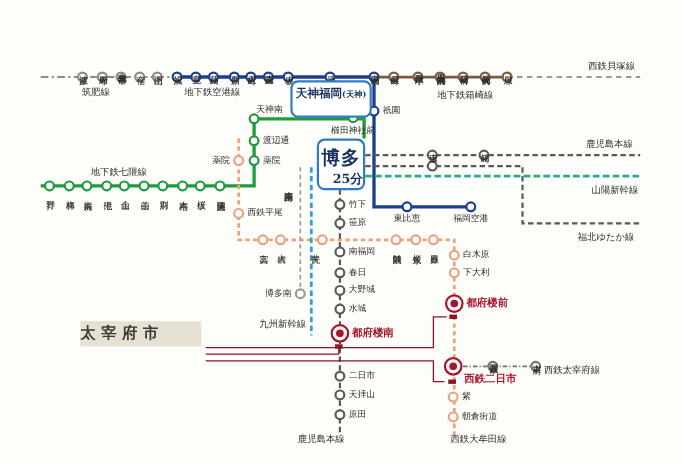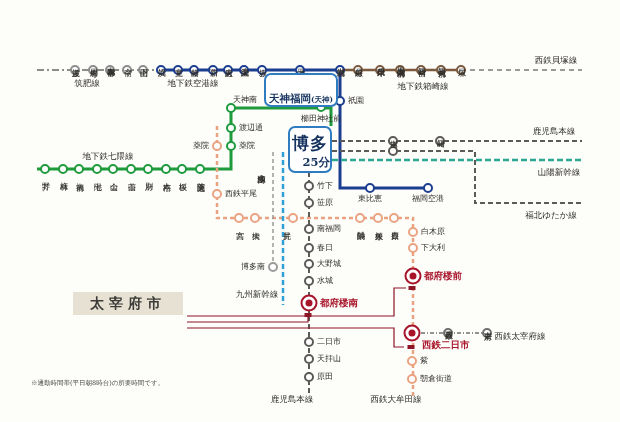--- a/index.html
+++ b/index.html
@@ -11,27 +11,27 @@
   .st.major{width:17px;height:17px;border:2.5px solid #a8142a;display:flex;align-items:center;justify-content:center;}
   .st.major::after{content:"";width:7px;height:7px;border-radius:50%;background:#a8142a;}
   .lbl{position:absolute;z-index:4;font-size:8px;line-height:1.05;color:#2e2c28;white-space:nowrap;}
   .lbl.v{writing-mode:vertical-rl;text-orientation:upright;letter-spacing:0.5px;line-height:1;}
   .lbl.red{color:#a8142a;font-weight:700;font-size:9.5px;}
   .linelbl{position:absolute;z-index:2;font-size:8.5px;color:#2e2c28;white-space:nowrap;
            transform:translate(-50%,-50%);}
   .linelbl.v{writing-mode:vertical-rl;text-orientation:upright;transform:translate(-50%,-50%);}
   .timebox{position:absolute;z-index:5;background:#fff;border:2.5px solid #2f7cc0;border-radius:7px;
            color:#16335f;text-align:center;font-weight:700;box-sizing:border-box;}
-  #tenjin-box{left:264px;top:73px;width:74px;height:34px;font-size:10.5px;padding-top:17px;}
+  #tenjin-box{left:264px;top:73px;width:74px;height:34px;font-size:10.5px;padding-top:3px;}
   #tenjin-box .small{font-size:7.5px;}
   #tenjin-box .time{font-size:12.5px;margin-top:0px;}
   #hakata-box{left:288px;top:126px;width:44px;height:47px;font-size:17px;padding-top:4px;letter-spacing:1px;}
   #hakata-box .time{font-size:11.5px;letter-spacing:0;text-align:right;}
   #city-box{position:absolute;z-index:5;left:73px;top:292px;width:110px;height:23px;background:#e6e1d3;
-            color:#3b3b38;font-size:14px;font-weight:700;text-align:center;line-height:23px;letter-spacing:5px;}
+            color:#3b3b38;font-size:14px;font-weight:700;text-align:left;line-height:23px;letter-spacing:5px;}
   #addr-box{position:absolute;z-index:5;left:68px;top:316px;width:119px;height:26px;background:#ae1a2b;
             color:#fff;font-size:15px;font-weight:700;text-align:center;line-height:26px;letter-spacing:1px;}
   #footnote{position:absolute;z-index:5;left:31px;top:379px;font-size:6.5px;color:#444;}
 </style>
 </head>
 <body>
 
 <div id="map">
   <svg class="rails" width="620" height="422">
       <polyline points="37,70 161,70" fill="none" stroke="#8c8c8c" stroke-width="2" stroke-dasharray="7 3 2 3"></polyline>
@@ -59,33 +59,32 @@
   <div class="timebox" id="tenjin-box">
     <div><span>天神福岡</span><span class="small">(天神)</span></div>
   </div>
 
   <div class="timebox" id="hakata-box">
     <div>博多</div>
     <div class="time">25分</div>
   </div>
 
   <div id="city-box">太宰府市</div>
-  <div id="footnote">※通勤時間帯(平日朝8時台)の所要時間です。</div>
 <div class="linelbl" style="left: 87px; top: 84px;">筑肥線</div>
     <div class="linelbl" style="left: 193px; top: 84px;">地下鉄空港線</div>
     <div class="linelbl" style="left: 423px; top: 87px;">地下鉄箱崎線</div>
     <div class="linelbl" style="left: 556px; top: 61px;">西鉄貝塚線</div>
     <div class="linelbl" style="left: 108px; top: 157px;">地下鉄七隈線</div>
     <div class="linelbl" style="left: 554px; top: 132px;">鹿児島本線</div>
     <div class="linelbl" style="left: 559px; top: 173px;">山陽新幹線</div>
     <div class="linelbl" style="left: 551px; top: 216px;">福北ゆたか線</div>
     <div class="linelbl" style="left: 257px; top: 295px;">九州新幹線</div>
     <div class="linelbl v" style="left: 262px; top: 168px;">博多南線</div>
     <div class="linelbl" style="left: 292px; top: 400px;">鹿児島本線</div>
-    <div class="linelbl" style="left: 396px; top: 400px;">西鉄大牟田線</div>
+    <div class="linelbl" style="left: 435px; top: 400px;">西鉄大牟田線</div>
     <div class="linelbl" style="left: 520px; top: 337px;">西鉄太宰府線</div>
     <div class="st" style="border-color: rgb(140, 140, 140); left: 75px; top: 70px;"></div>
     <div class="lbl v" style="left: 75px; bottom: 359px; transform: translateX(-50%);">波多江</div>
     <div class="st" style="border-color: rgb(140, 140, 140); left: 93px; top: 70px;"></div>
     <div class="lbl v" style="left: 93px; bottom: 359px; transform: translateX(-50%);">周船寺</div>
     <div class="st" style="border-color: rgb(140, 140, 140); left: 110px; top: 70px;"></div>
     <div class="lbl v" style="left: 110px; bottom: 359px; transform: translateX(-50%);">九大学研都市</div>
     <div class="st" style="border-color: rgb(140, 140, 140); left: 127px; top: 70px;"></div>
     <div class="lbl v" style="left: 127px; bottom: 359px; transform: translateX(-50%);">今宿</div>
     <div class="st" style="border-color: rgb(140, 140, 140); left: 143px; top: 70px;"></div>

